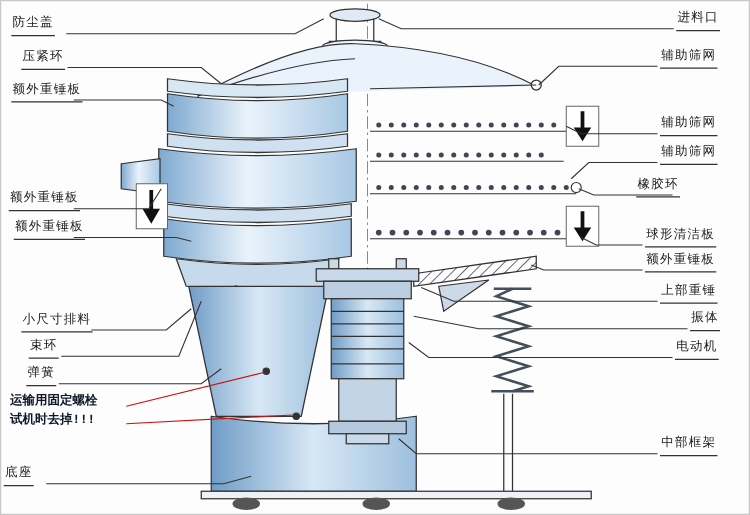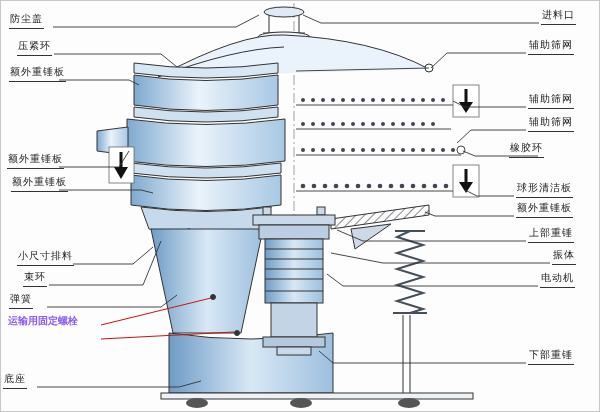--- a/index.html
+++ b/index.html
@@ -7,21 +7,21 @@
     position:relative;width:600px;height:412px;background:#fdfdfd;
     border:1px solid #c8c8c8;box-sizing:border-box;overflow:hidden;
     font-family:"DejaVu Sans",sans-serif;
   }
   .stage svg{position:absolute;left:0;top:0;}
   .lbl{
     position:absolute;font-size:10px;line-height:14px;letter-spacing:1px;
     color:#1a1a1a;white-space:nowrap;border-bottom:1px solid #333;
     padding:0 1px 1px 1px;background:transparent;font-family:Liberation Mono, monospace;
   }
-  .lbl.warn{color:#8b5cf6;border-bottom:none;font-weight:bold;letter-spacing:0;}
+  .lbl.warn{color:#0f172a;border-bottom:none;font-weight:bold;letter-spacing:0;}
 </style>
 </head>
 <body>
 
 <div class="stage">
 
   <svg width="600" height="412" viewBox="0 0 600 412">
     <defs>
       <linearGradient id="bandGrad" x1="0" y1="0" x2="1" y2="0">
         <stop offset="0" stop-color="#7fa9d0"></stop>
@@ -232,29 +232,30 @@
     </g>
   </svg>
 
   <div class="lbl" style="left:8px;top:12px">防尘盖</div>
   <div class="lbl" style="left:16px;top:39px">压紧环</div>
   <div class="lbl" style="left:8px;top:65px">额外重锤板</div>
   <div class="lbl" style="left:6px;top:152px">额外重锤板</div>
   <div class="lbl" style="left:10px;top:175px">额外重锤板</div>
   <div class="lbl" style="left:16px;top:249px">小尺寸排料</div>
   <div class="lbl" style="left:22px;top:270px">束环</div>
-  <div class="lbl" style="left:8px;top:292px">弹簧</div>
+  <div class="lbl" style="left:20px;top:292px">弹簧</div>
   <div class="lbl warn" style="left:6px;top:314px">运输用固定螺栓</div>
+  <div class="lbl warn" style="left:6px;top:329px">试机时去掉!!!</div>
   <div class="lbl" style="left:2px;top:372px">底座</div>
 
   <div class="lbl" style="left:540px;top:8px">进料口</div>
   <div class="lbl" style="left:527px;top:38px">辅助筛网</div>
   <div class="lbl" style="left:527px;top:92px">辅助筛网</div>
   <div class="lbl" style="left:527px;top:115px">辅助筛网</div>
   <div class="lbl" style="left:508px;top:141px">橡胶环</div>
   <div class="lbl" style="left:515px;top:201px">额外重锤板</div>
   <div class="lbl" style="left:515px;top:181px">球形清洁板</div>
   <div class="lbl" style="left:527px;top:226px">上部重锤</div>
   <div class="lbl" style="left:551px;top:248px">振体</div>
   <div class="lbl" style="left:539px;top:271px">电动机</div>
-  <div class="lbl" style="left:527px;top:348px">下部重锤</div>
+  <div class="lbl" style="left:527px;top:348px">中部框架</div>
 
 </div>
 
 </body></html>

